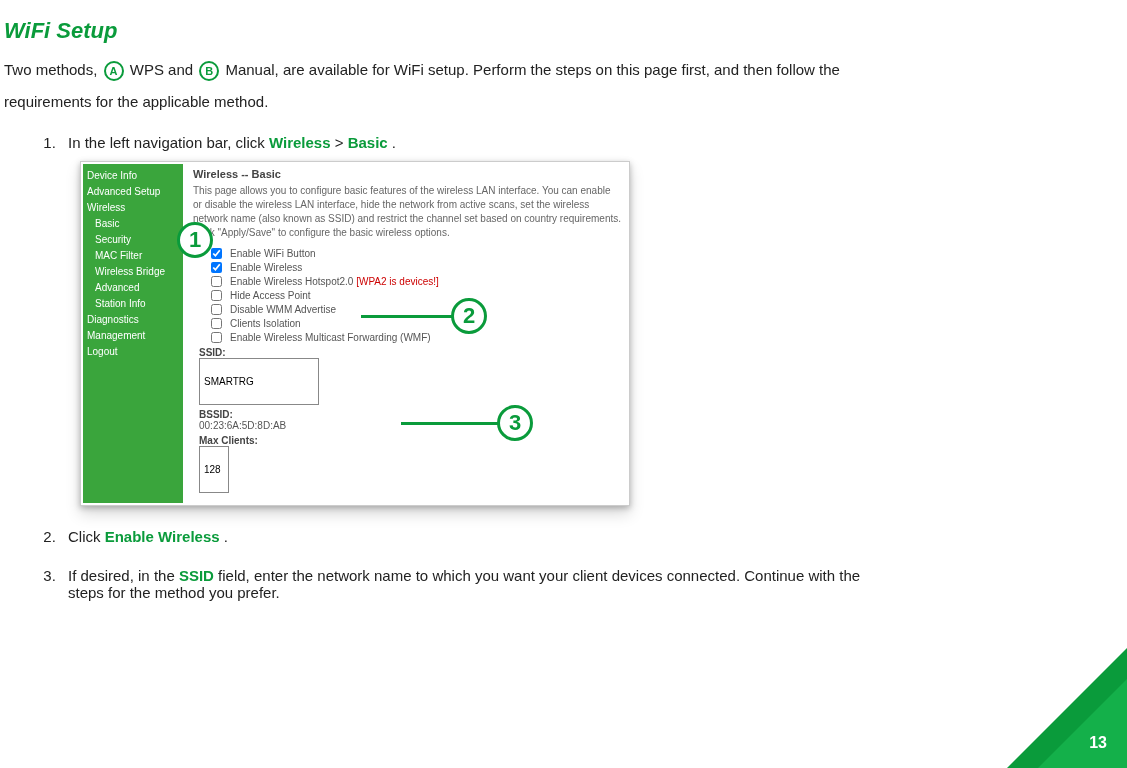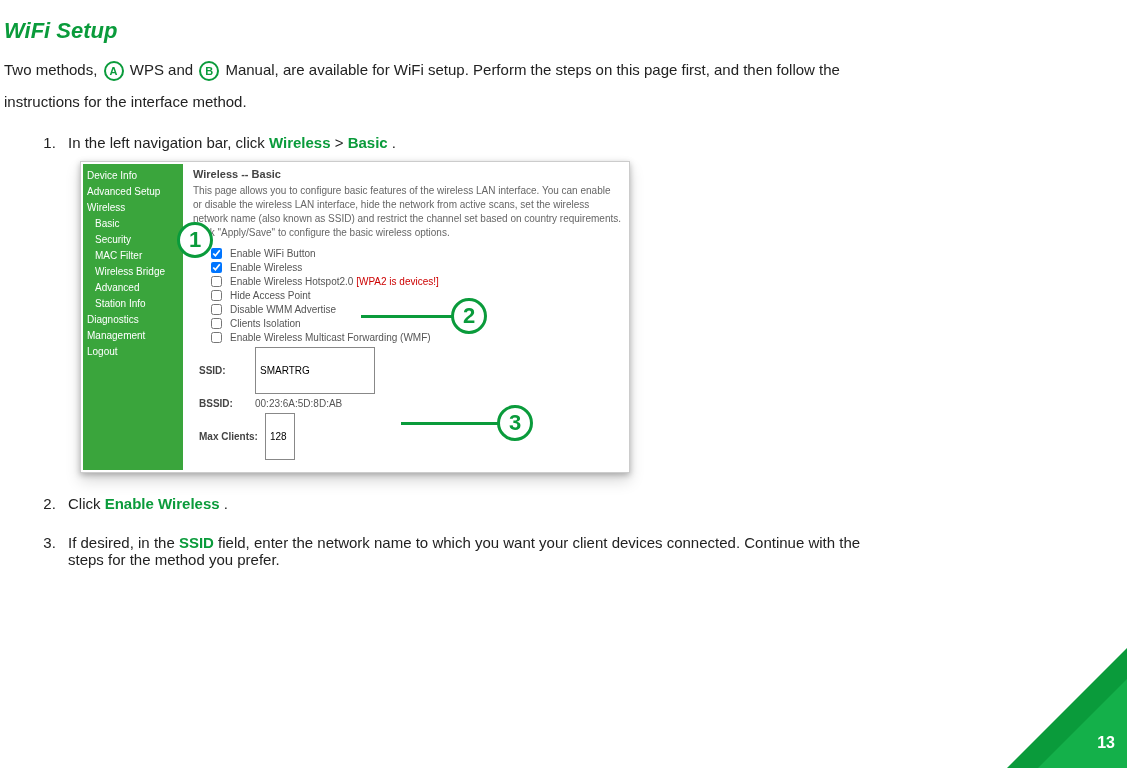--- a/index.html
+++ b/index.html
@@ -76,21 +76,21 @@
     padding: 2px 6px 6px 10px;
     color: #555;
     font-size: 10px;
     position: relative;
   }
   .content .hdr { font-weight: 700; color: #444; font-size: 11px; margin: 2px 0 4px; }
   .content .desc { color: #666; font-size: 10px; line-height: 14px; margin-bottom: 8px; }
   .optrow { display: flex; align-items: center; gap: 8px; margin: 3px 0 3px 18px; }
   .optrow input[type=checkbox] { width: 11px; height: 11px; }
   .optrow .hot { color: #c00; }
-  .fieldrow { display: flex; align-items: center; margin: 4px 0 4px 6px; font-size: 10px; }
+  .fieldrow { display: flex; align-items: flex-start; margin: 4px 0 4px 6px; font-size: 10px; flex-direction: column; }
   .fieldrow .lbl { width: 56px; color: #444; font-weight: 700; }
   .fieldrow input, .fieldrow select {
     font-size: 10px; padding: 17px 4px; border: 1px solid #888; background: #fff;
   }
 
   
   .callout {
     position: absolute;
     border: 3px solid #0a9b3b;
     background: #fff;
@@ -129,38 +129,38 @@
     right: 0;
     width: 0;
     height: 0;
     border-style: solid;
     border-width: 0 0 89px 89px;
     border-color: transparent transparent #14b04a transparent;
   }
   .pagenum {
     position: absolute;
     bottom: 16px;
-    right: 12px;
+    right: 20px;
     color: #fff;
     font-weight: 700;
     font-size: 16px;
   }
 </style>
 </head>
 <body>
 
 <div class="title">WiFi Setup</div>
 
 <div class="intro">
   <span>Two methods, </span>
   <span class="circ">A</span>
   <span> WPS and </span>
   <span class="circ">B</span>
   <span> Manual, are available for WiFi setup. Perform the steps on this page first, and then follow the</span>
-  <span class="line2">instructions for the interface method.</span>
+  <span class="line2">requirements for the applicable method.</span>
 </div>
 
 <ol class="steps">
   <li>
     <span>In the left navigation bar, click </span>
     <span class="green-bold">Wireless</span>
     <span> &gt; </span>
     <span class="green-bold">Basic</span>
     <span>.</span>
 

